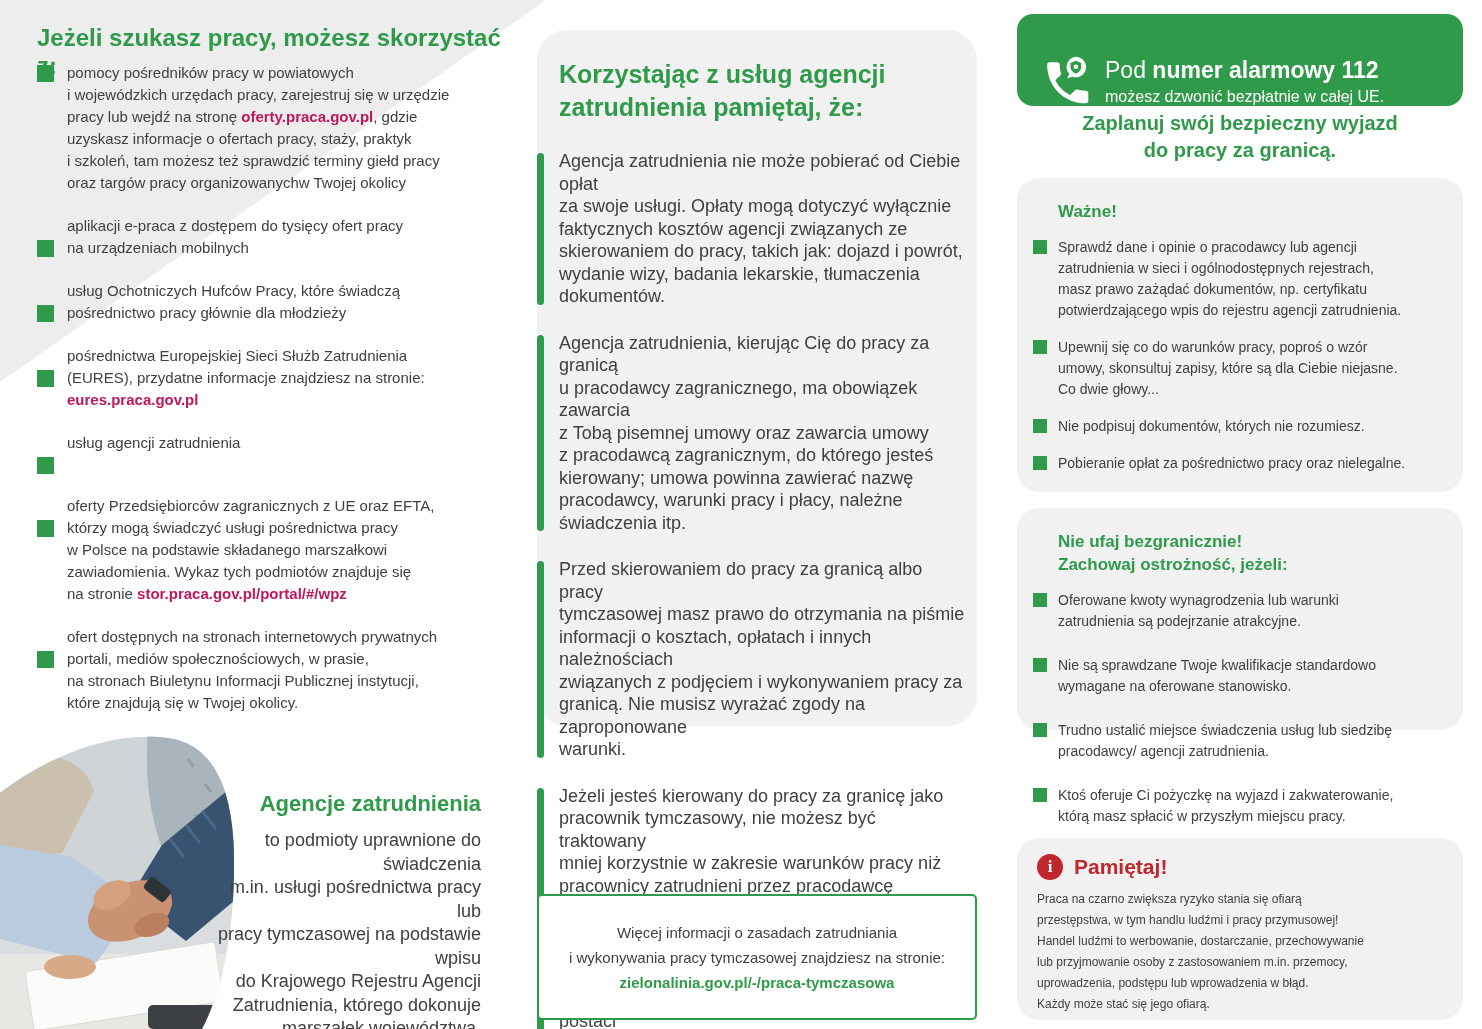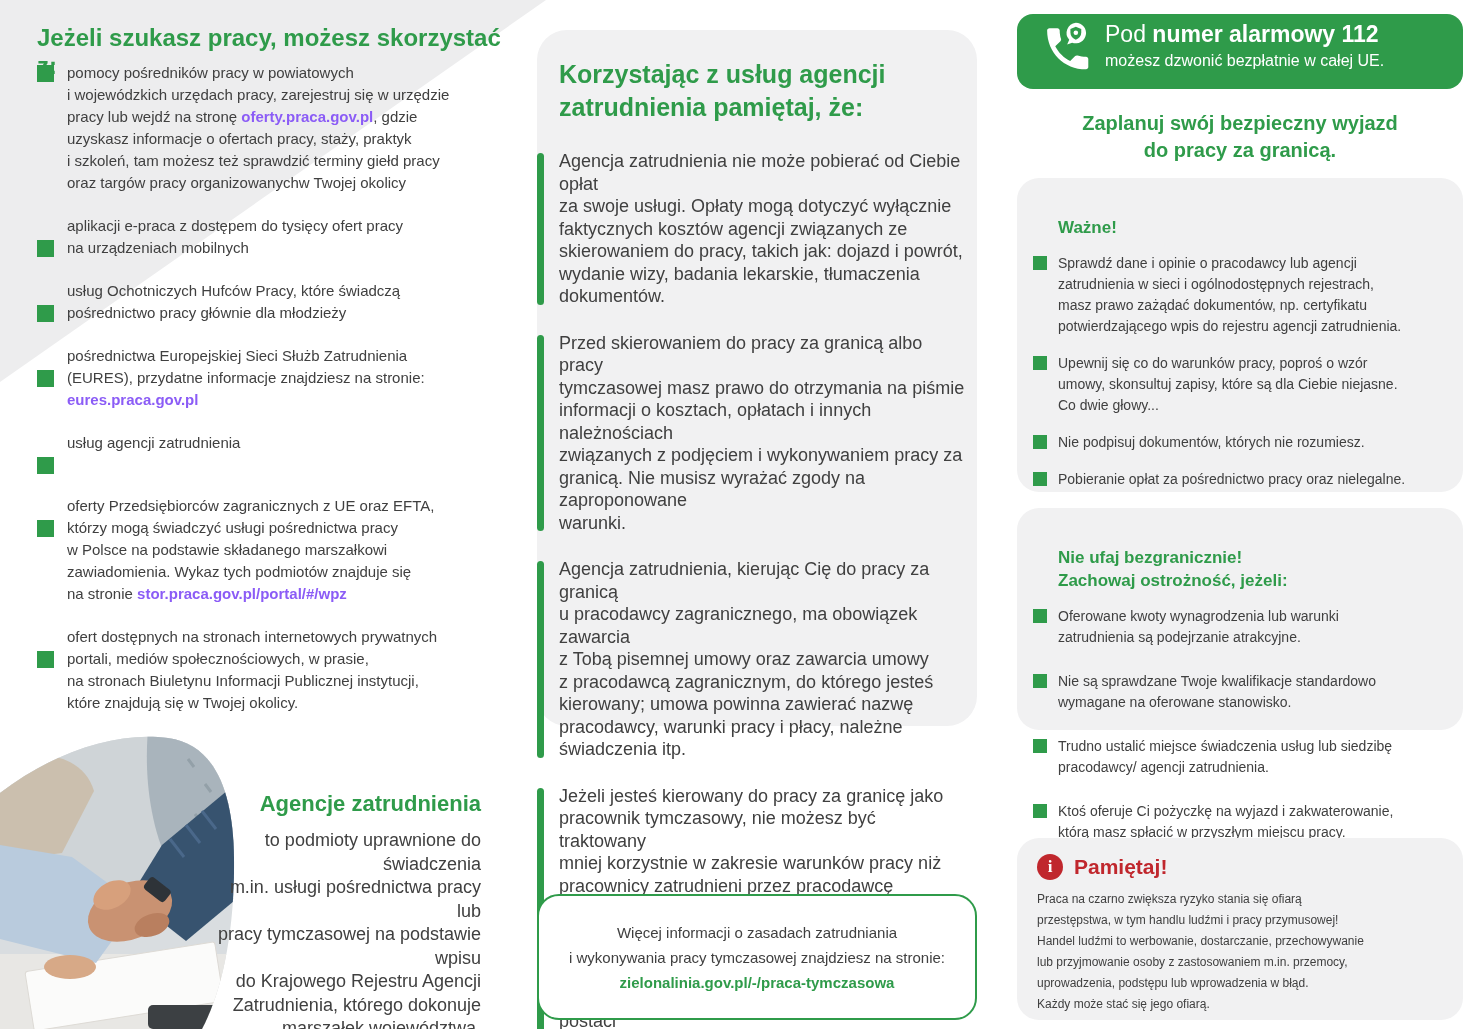--- a/index.html
+++ b/index.html
@@ -1,20 +1,20 @@
 <!DOCTYPE html>
 <html><head>
 <meta charset="utf-8">
 <style>
   html,body{margin:0;padding:0;background:#fff;}
   .page{position:relative;width:1482px;height:1029px;background:#ffffff;overflow:hidden;
         font-family:"Liberation Sans",sans-serif;color:#404040;}
   .tri{position:absolute;left:0;top:0;width:546px;height:382px;background:#ededee;
        clip-path:polygon(0 0,100% 0,0 100%);}
-  b{font-weight:bold;color:#8b5cf6;}
+  b{font-weight:bold;color:#be185d;}
   .glink{color:#2f9b4a;font-weight:bold;}
 
   
   .l-head{position:absolute;left:37px;top:24px;width:470px;margin:0;
           font-size:24px;font-weight:bold;color:#2f9b4a;}
   .l-items{position:absolute;left:37px;top:62px;width:458px;}
   .l-item{display:flex;margin-bottom:21px;font-size:15px;line-height:22px;}
   .l-item .sq{flex:0 0 17px;width:17px;height:17px;background:#2f9b4a;
               margin-right:13px;margin-top:25px;}
   .l-item.first .sq{margin-top:3px;}
@@ -32,39 +32,39 @@
             background:#f1f1f2;border-radius:30px;box-sizing:border-box;}
   .mid-head{margin:28px 18px 26px 22px;font-size:25px;line-height:33px;
             font-weight:bold;color:#2f9b4a;}
   .mid-para{position:relative;margin:0 10px 24px 0;padding-left:22px;
             font-size:18px;line-height:22.5px;}
   .mid-para .bar{position:absolute;left:0;top:3px;bottom:3px;width:7px;
                  border-radius:6px;background:#2f9b4a;}
   .mid-para p{margin:0;}
 
   .info-box{position:absolute;left:537px;top:894px;width:440px;height:126px;
-            border:2px solid #2f9b4a;border-radius:22px;box-sizing:border-box;
+            border:2px solid #2f9b4a;border-radius:5px;box-sizing:border-box;
             display:flex;align-items:center;justify-content:center;text-align:center;
             font-size:15px;line-height:25px;background:#fff;}
   .info-box p{margin:0;}
 
   
-  .banner{position:absolute;left:1017px;top:14px;width:446px;height:75px;
-          background:#2f9b4a;border-radius:16px;display:flex;align-items:center;
-          box-sizing:border-box;padding:0 16px 12px 22px;color:#fff;}
+  .banner{position:absolute;left:1017px;top:14px;width:446px;height:92px;
+          background:#2f9b4a;border-radius:16px;display:flex;align-items:flex-end;
+          box-sizing:border-box;padding:0 16px 0 22px;color:#fff;}
   .banner .icon{width:52px;height:52px;margin-right:14px;flex:0 0 52px;}
   .banner .t1{font-size:23px;font-weight:normal;}
   .banner .t1 b{color:#fff;}
   .banner .t2{font-size:16px;margin-top:4px;}
 
   .safe-head{position:absolute;left:1017px;top:110px;width:446px;margin:0;
              text-align:center;font-size:20px;line-height:27px;font-weight:bold;color:#2f9b4a;}
 
   .r-card{position:absolute;left:1017px;width:446px;background:#f1f1f2;border-radius:22px;
-          box-sizing:border-box;padding:36px 12px 14px 16px;}
+          box-sizing:border-box;padding:20px 12px 14px 16px;}
   #card-wazne{top:178px;height:314px;}
   #card-caution{top:508px;height:222px;}
   #card-remember{top:838px;height:182px;padding:16px 14px 12px 20px;}
   .r-card h3{margin:2px 0 14px 25px;font-size:17px;line-height:23px;color:#2f9b4a;}
   .r-item{display:flex;margin-bottom:16px;font-size:14px;line-height:21px;}
   #card-caution .r-item{margin-bottom:23px;}
   .r-item .sq{flex:0 0 14px;width:14px;height:14px;background:#2f9b4a;
               margin-right:11px;margin-top:3px;}
   .r-item p{margin:0;}
 
@@ -150,25 +150,25 @@
   </div>
 
   <section class="mid-card">
     <h2 class="mid-head">Korzystając z usług agencji<br>zatrudnienia pamiętaj, że:</h2>
     <div class="mid-para">
       <span class="bar"></span>
       <p>Agencja zatrudnienia nie może pobierać od Ciebie opłat<br>za swoje usługi. Opłaty mogą dotyczyć wyłącznie<br>faktycznych kosztów agencji związanych ze<br>skierowaniem do pracy, takich jak: dojazd i powrót,<br>wydanie wizy, badania lekarskie, tłumaczenia<br>dokumentów.</p>
     </div>
     <div class="mid-para">
       <span class="bar"></span>
+      <p>Agencja zatrudnienia, kierując Cię do pracy za granicą<br>u pracodawcy zagranicznego, ma obowiązek zawarcia<br>z Tobą pisemnej umowy oraz zawarcia umowy<br>z pracodawcą zagranicznym, do którego jesteś<br>kierowany; umowa powinna zawierać nazwę<br>pracodawcy, warunki pracy i płacy, należne świadczenia itp.</p>
+    </div>
+    <div class="mid-para">
+      <span class="bar"></span>
       <p>Przed skierowaniem do pracy za granicą albo pracy<br>tymczasowej masz prawo do otrzymania na piśmie<br>informacji o kosztach, opłatach i innych należnościach<br>związanych z podjęciem i wykonywaniem pracy za<br>granicą. Nie musisz wyrażać zgody na zaproponowane<br>warunki.</p>
-    </div>
-    <div class="mid-para">
-      <span class="bar"></span>
-      <p>Agencja zatrudnienia, kierując Cię do pracy za granicą<br>u pracodawcy zagranicznego, ma obowiązek zawarcia<br>z Tobą pisemnej umowy oraz zawarcia umowy<br>z pracodawcą zagranicznym, do którego jesteś<br>kierowany; umowa powinna zawierać nazwę<br>pracodawcy, warunki pracy i płacy, należne świadczenia itp.</p>
     </div>
     <div class="mid-para">
       <span class="bar"></span>
       <p>Jeżeli jesteś kierowany do pracy za granicę jako<br>pracownik tymczasowy, nie możesz być traktowany<br>mniej korzystnie w zakresie warunków pracy niż<br>pracownicy zatrudnieni przez pracodawcę użytkownika<br>na takim samym  lub podobnym stanowisku. Agencja<br>pracy tymczasowej ma obowiązek przekazania Ci<br>danych kontaktowych do jej przedstawicieli w postaci<br>papierowej lub elektronicznej.</p>
     </div>
   </section>
 
   <div class="info-box">
     <p>Więcej informacji o zasadach zatrudniania<br>i wykonywania pracy tymczasowej znajdziesz na stronie:<br><b class="glink">zielonalinia.gov.pl/-/praca-tymczasowa</b></p>
   </div>

